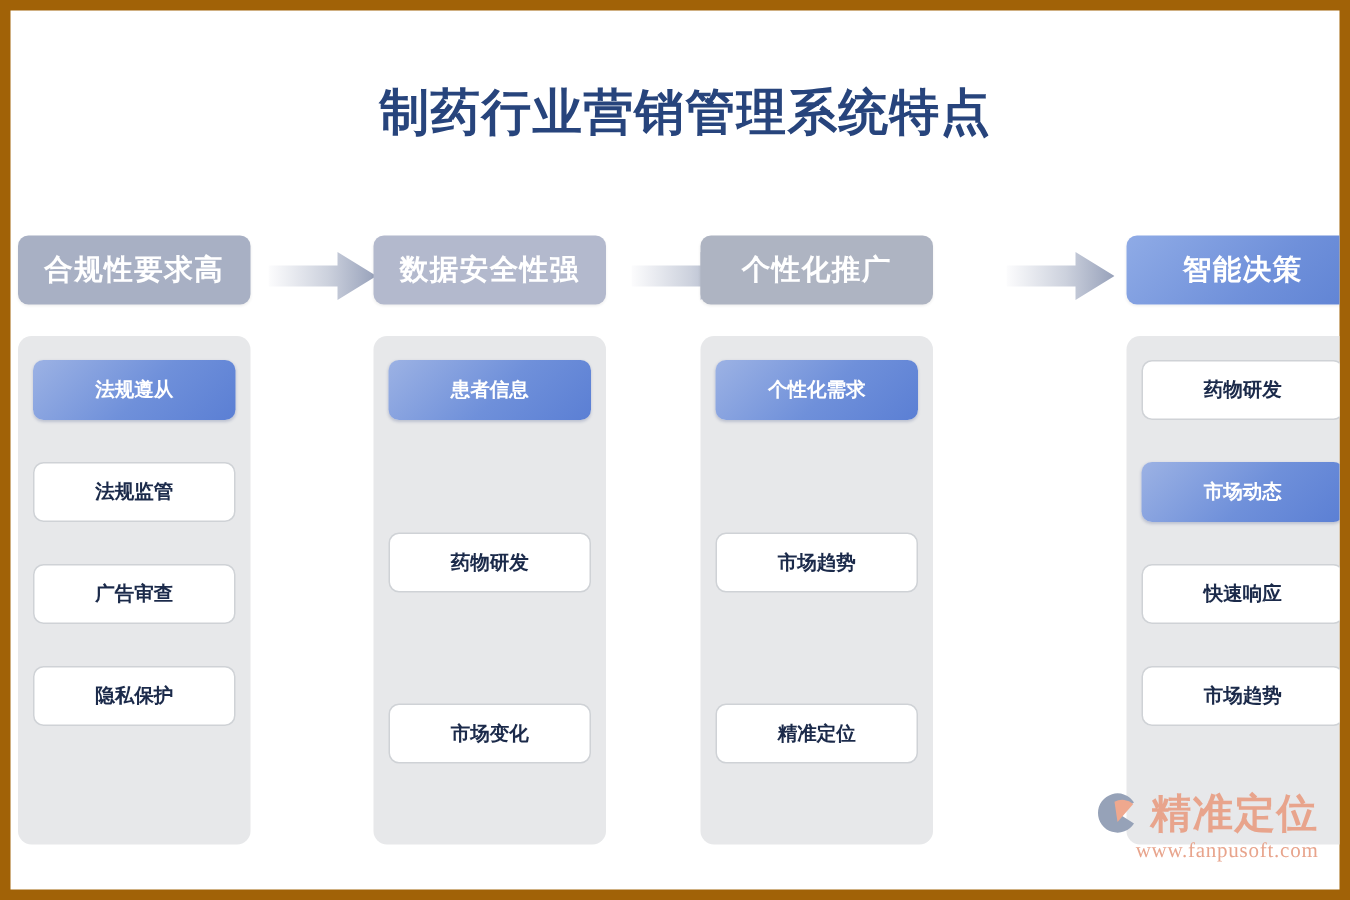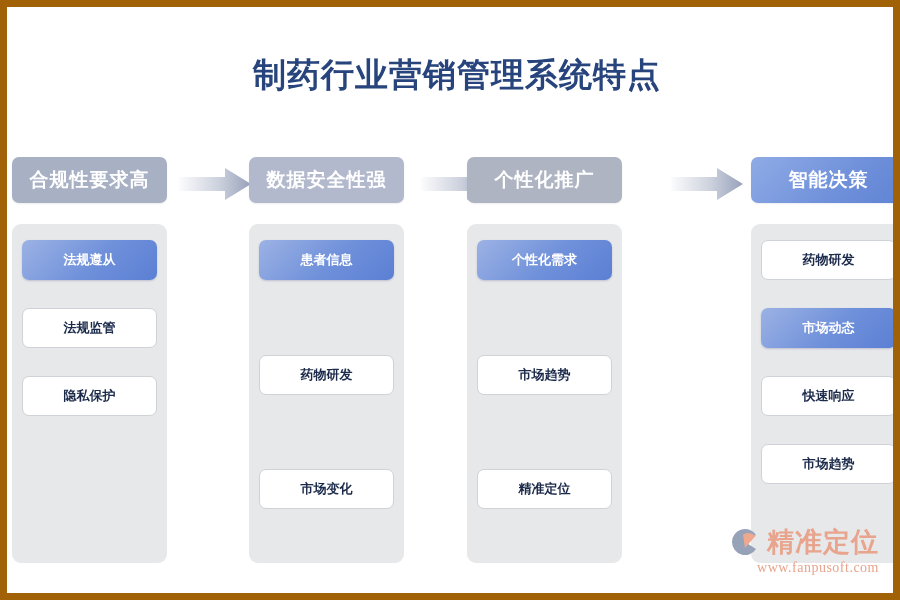--- a/index.html
+++ b/index.html
@@ -215,20 +215,21 @@
     </svg>
   </div>
 
   <div id="columns">
 
     <div class="column col-0">
       <div class="col-header" style="background: rgb(168, 176, 196);">合规性要求高</div>
       <div class="col-panel items-4">
         <div class="item hi">法规遵从</div>
         <div class="item plain">法规监管</div>
+        <div class="item plain">广告审查</div>
         <div class="item plain">隐私保护</div>
       </div>
     </div>
 
     <div class="column col-1">
       <div class="col-header" style="background: rgb(179, 185, 205);">数据安全性强</div>
       <div class="col-panel items-3">
         <svg id="watermark" viewBox="0 0 110 26" xmlns="http://www.w3.org/2000/svg" aria-hidden="true">
           <path d="M4 13a11 11 0 0 1 20-6l-9 6 9 6A11 11 0 0 1 4 13z" fill="#8f9bb3"></path>
           <path d="M14 7a9 9 0 0 1 10 1l-8 10z" fill="#e8a48c"></path>

